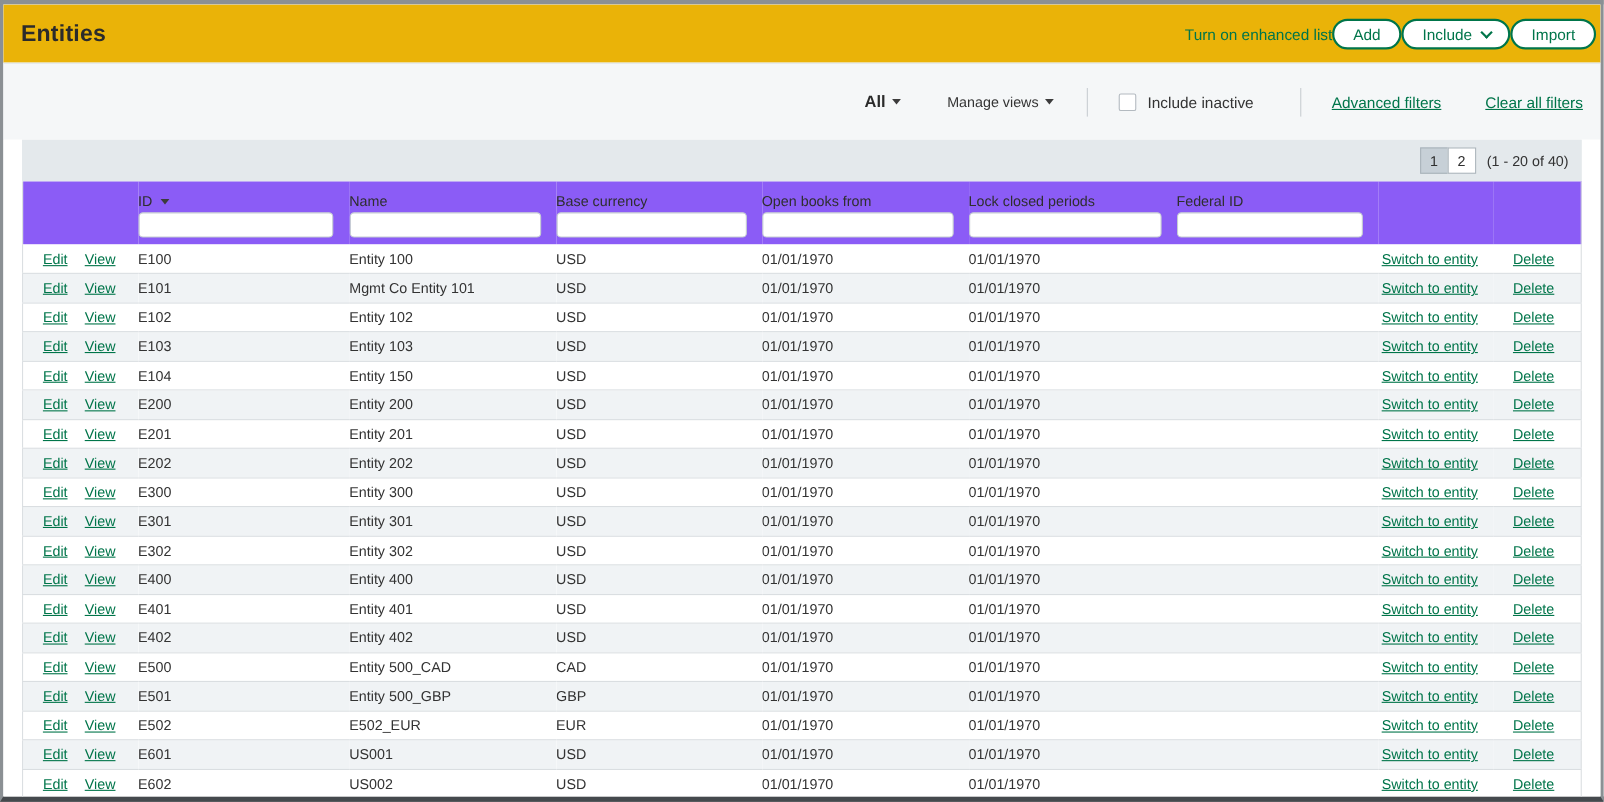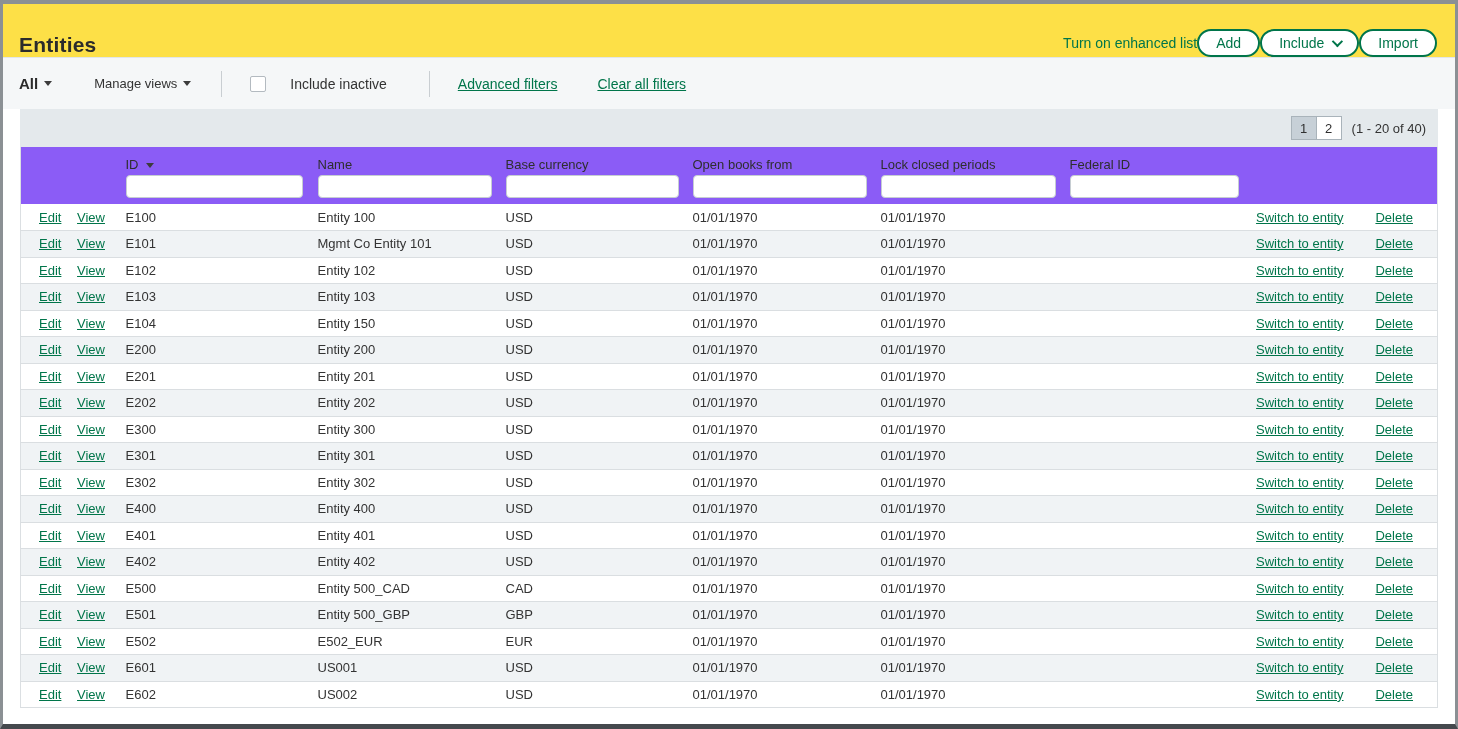--- a/index.html
+++ b/index.html
@@ -12,23 +12,23 @@
     width: 1458px; height: 729px;
     border: 3px solid #8b9094;
     border-top-width: 4px;
     border-bottom: 5px solid #45494d;
     background: #ffffff;
     overflow: hidden;
   }
   
   .page-header {
     height: 53px;
-    display: flex; align-items: flex-end;
-    padding: 0 18px 0 16px;
-    background: #fde047;
+    display: flex; align-items: center;
+    padding: 0 4px 0 16px;
+    background: #eab308;
   }
   .page-title {
     font-size: 21px; font-weight: bold; color: #2b2b2b;
     letter-spacing: .2px;
   }
   .header-actions {
     margin-left: auto;
     display: flex; align-items: center; 
   }
   .text-link {
@@ -43,38 +43,39 @@
     font-family: inherit; cursor: pointer;
   }
   .chev {
     width: 8px; height: 8px;
     border-right: 2px solid #00754a; border-bottom: 2px solid #00754a;
     transform: rotate(45deg) translateY(-2px);
     display: inline-block;
   }
   
   .filter-bar {
-    height: 52px;
+    height: 70px;
     background: #f5f7f8;
     border-top: 1px solid #e2e6e9;
     display: flex; align-items: center;
     padding: 0 16px;
     color: #333;
+    justify-content: flex-end;
   }
   .dropdown { display: inline-flex; align-items: center; gap: 6px; cursor: pointer; }
   .view-selector { font-size: 15px; font-weight: bold; color: #2b2b2b; }
   .manage-views { font-size: 13px; margin-left: 42px; color: #333; }
   .caret {
     width: 0; height: 0; display: inline-block;
     border-left: 4px solid transparent; border-right: 4px solid transparent;
     border-top: 5px solid #3c3c3c;
   }
   .vdiv { width: 1px; height: 26px; background: #c9ced2; margin: 0 0; }
   .chk-wrap {
-    display: inline-flex; align-items: center; gap: 24px;
+    display: inline-flex; align-items: center; gap: 10px;
     margin: 0 28px; cursor: pointer; font-size: 14px; color: #333;
   }
   .chk-wrap input {
     appearance: none; -webkit-appearance: none;
     width: 16px; height: 16px;
     background: #fff; border: 1px solid #b3bac0; border-radius: 2px;
     cursor: pointer;
   }
   .filter-links { display: inline-flex; align-items: center; gap: 40px; margin-left: 28px; }
   .green-underline {

